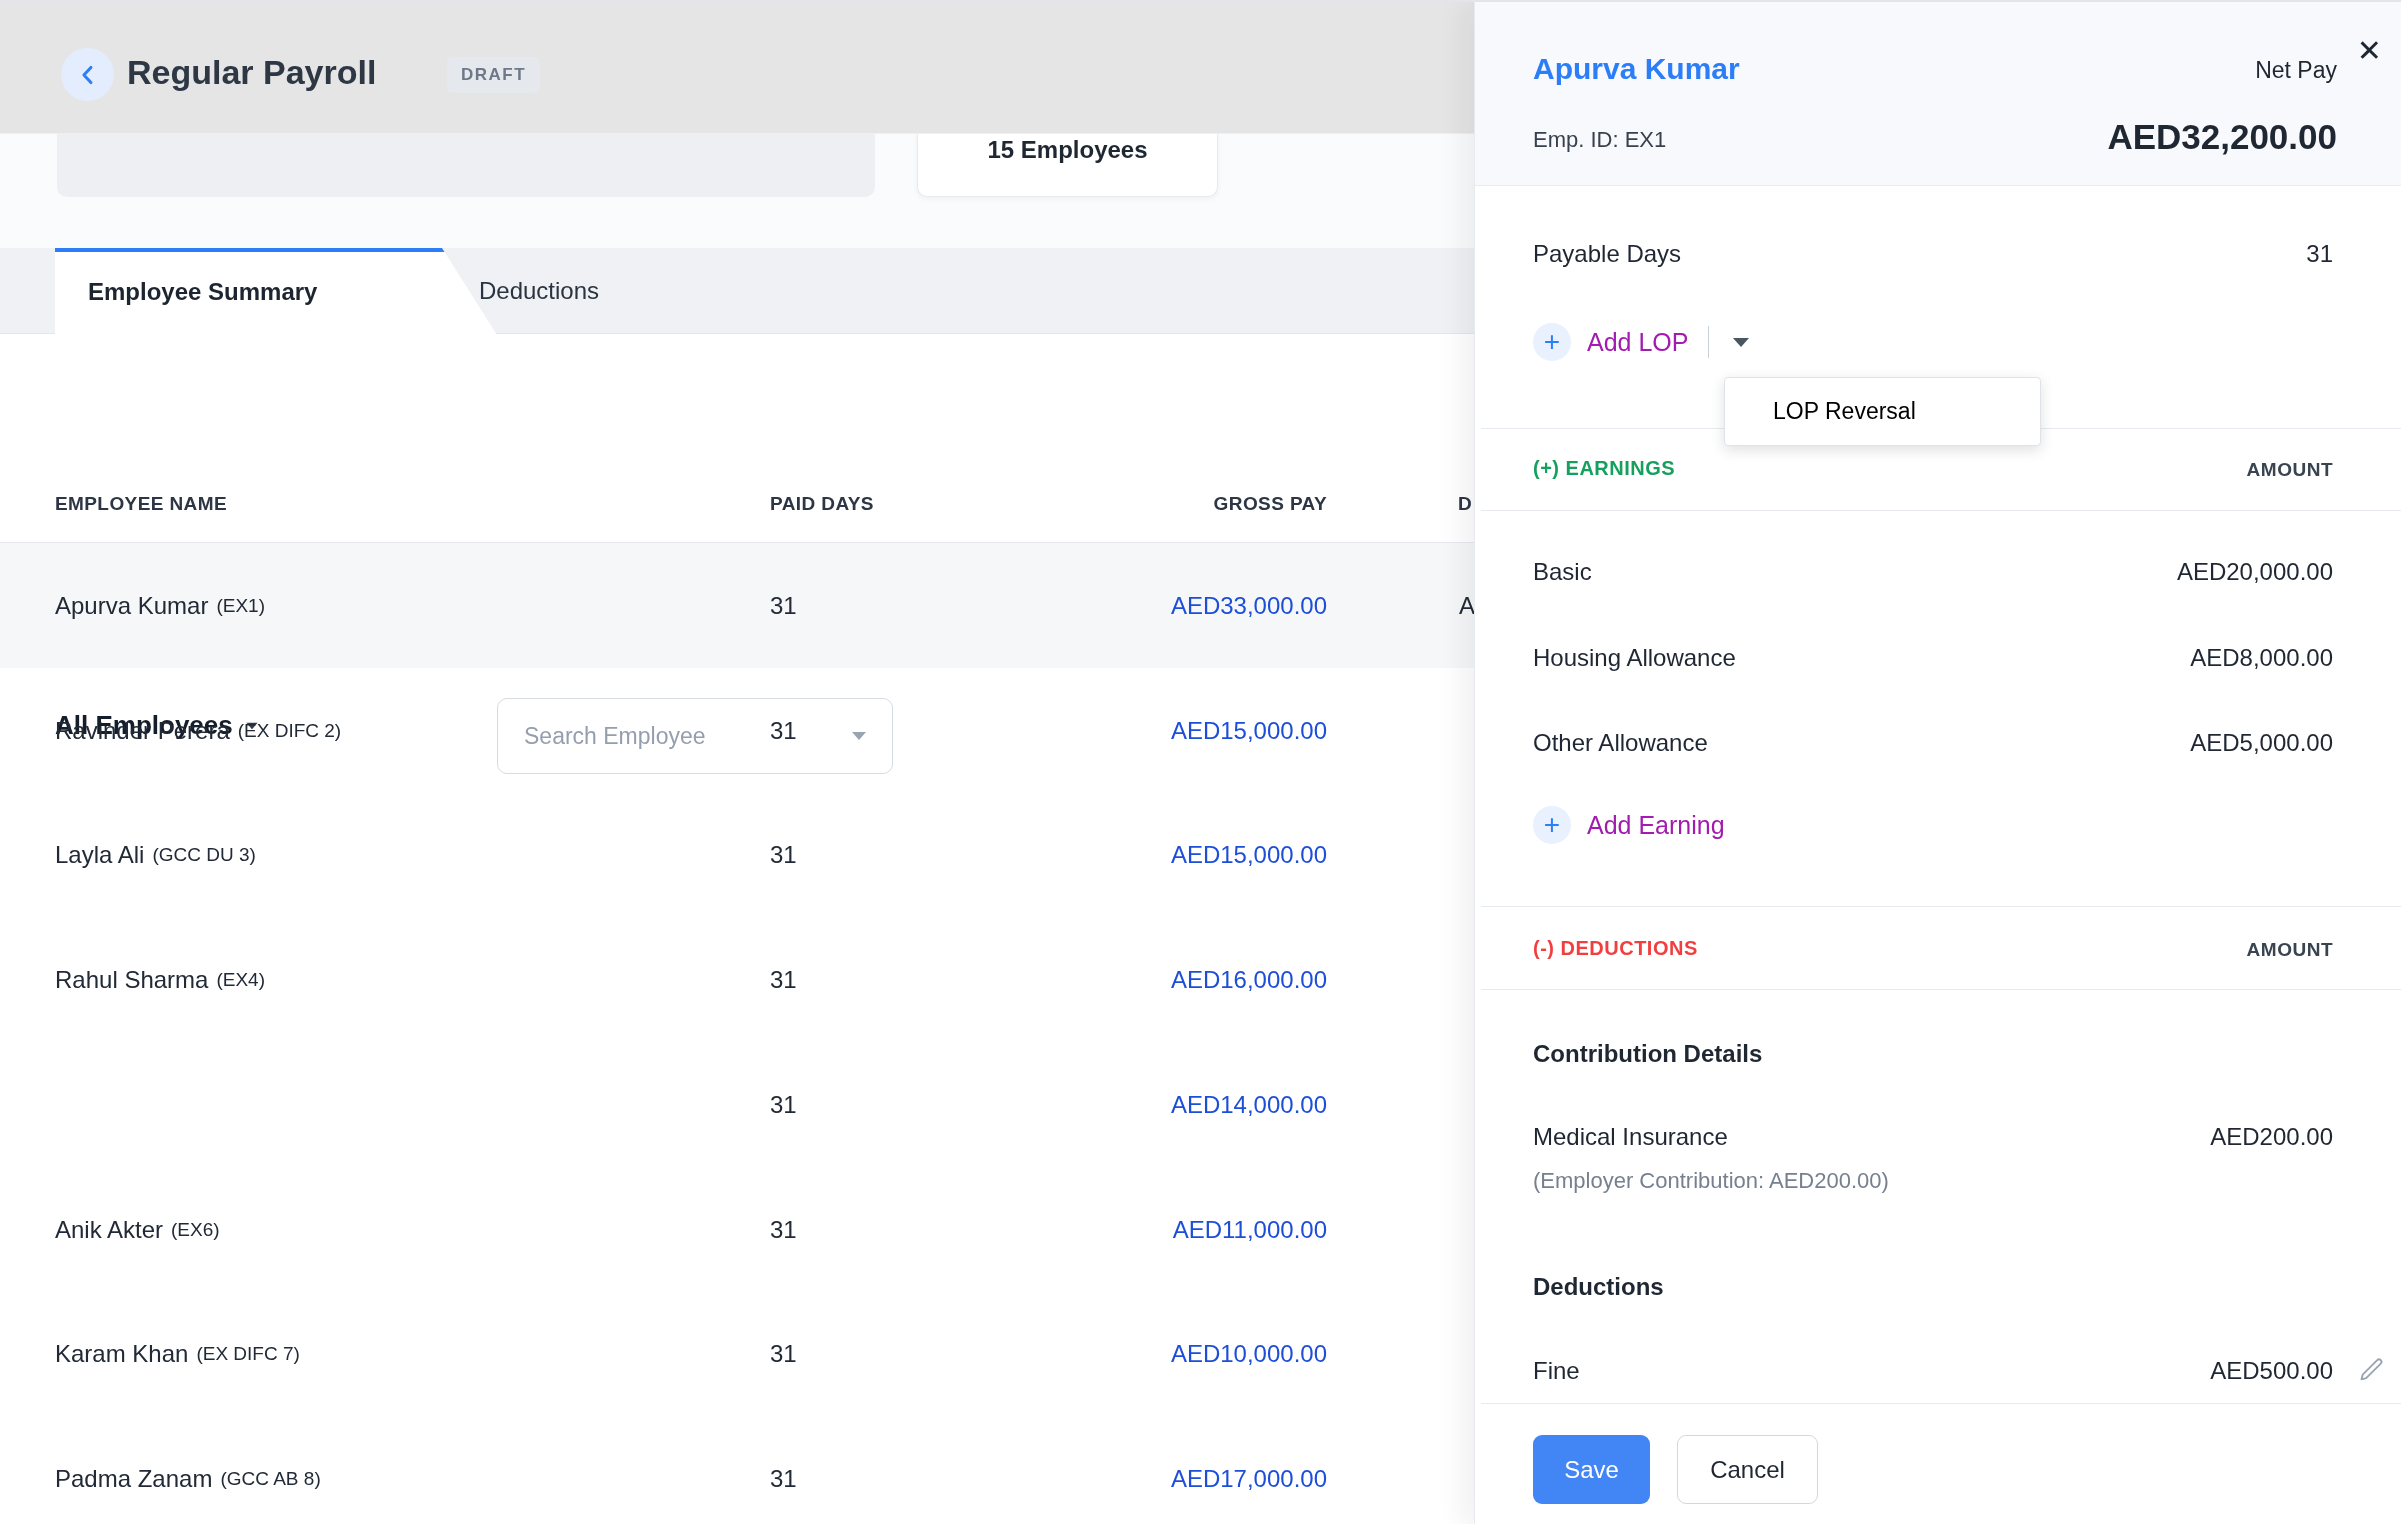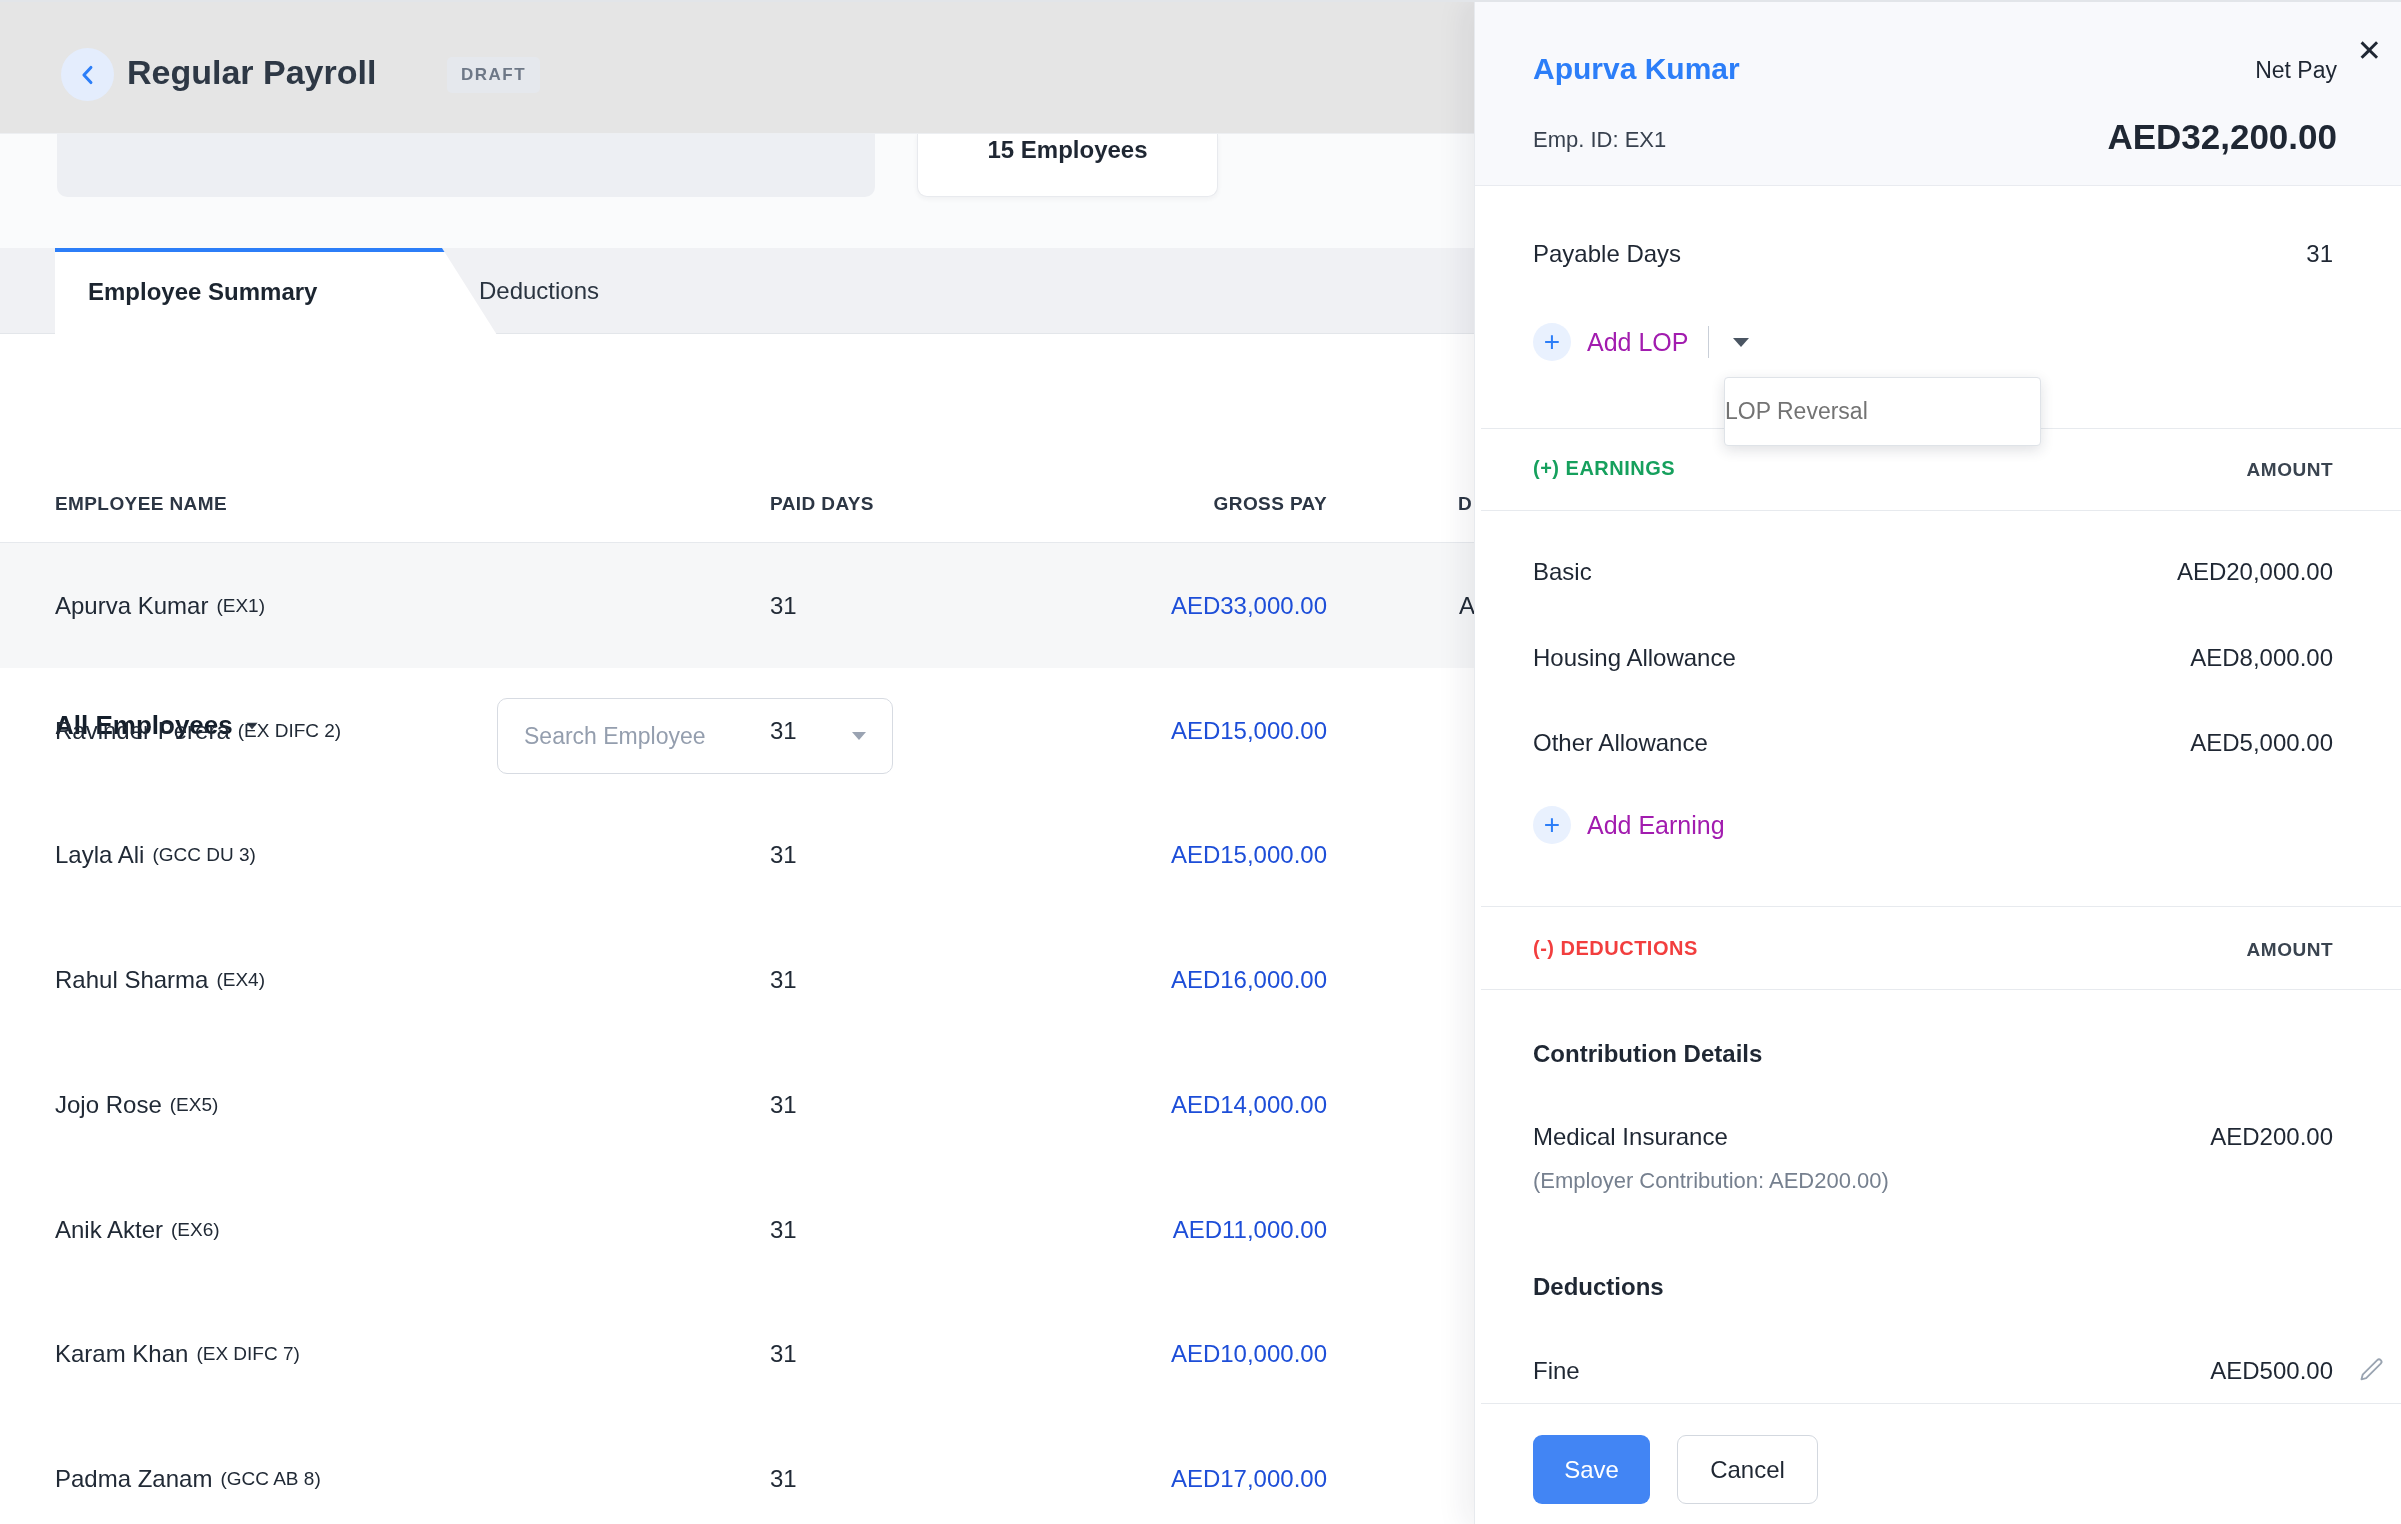--- a/index.html
+++ b/index.html
@@ -54,21 +54,21 @@
   .p-row-label{ position:absolute; left:58px; font-size:24px; color:#1f2733;}
   .p-row-amount{ position:absolute; right:69px; font-size:24px; color:#1f2733; text-align:right;}
   .p-subhead{ position:absolute; left:58px; font-size:24px; font-weight:700; color:#1f2733;}
   .p-note{ position:absolute; left:58px; font-size:22px; color:#76808f;}
   .pdiv{ position:absolute; left:6px; right:0; height:1px; background:#e7eaee;}
   .add-link{ position:absolute; left:58px; display:flex; align-items:center; gap:16px; cursor:pointer;}
   .plus-circle{ width:38px; height:38px; border-radius:50%; background:#e9f1fe; color:#2c7ef8; font-size:28px; display:flex; align-items:center; justify-content:center; line-height:1;}
   .add-label{ font-size:25px; color:#a21caf;}
   .vsep{ width:1px; height:32px; background:#c9cfd8; margin-left:4px;}
   .lop-caret{ width:0;height:0; border-left:8px solid transparent; border-right:8px solid transparent; border-top:9px solid #4a5562; margin-left:8px; cursor:pointer;}
-  .lop-menu{ position:absolute; left:249px; top:375px; width:317px; height:69px; background:#fff; border:1px solid #dfe3e8; border-radius:4px; box-shadow:0 4px 14px rgba(25,35,55,.14); display:flex; align-items:center; font-size:23px; color:#737373; z-index:20; cursor:pointer;}
+  .lop-menu{ position:absolute; left:249px; top:375px; width:317px; height:69px; background:#fff; border:1px solid #dfe3e8; border-radius:4px; box-shadow:0 4px 14px rgba(25,35,55,.14); display:flex; align-items:center; padding-left:48px; font-size:23px; color:#000000; z-index:20; cursor:pointer;}
   .sec-head-green{ position:absolute; left:58px; font-size:20px; font-weight:700; letter-spacing:0.5px; color:#16a05d;}
   .sec-head-red{ position:absolute; left:58px; font-size:20px; font-weight:700; letter-spacing:0.5px; color:#f23e3e;}
   .sec-amount{ position:absolute; right:69px; font-size:19px; font-weight:700; letter-spacing:0.5px; color:#3a4450;text-align:right;}
   .edit-pencil{ position:absolute; right:16px; top:1354px; cursor:pointer;}
   .p-footer .btn-save{ position:absolute; left:58px; top:1433px; width:117px; height:69px; background:#4285f4; color:#fff; font-size:24px; border:none; border-radius:9px; cursor:pointer; font-family:inherit;}
   .p-footer .btn-cancel{ position:absolute; left:202px; top:1433px; width:141px; height:69px; background:#fff; color:#1f2733; font-size:24px; border:1px solid #d3d8df; border-radius:9px; cursor:pointer; font-family:inherit;}
 </style>
 </head>
 <body>
 
@@ -147,24 +147,20 @@
       </div>
       <div class="trow">
         <div class="cell-name">
             <span>Rahul Sharma</span>
             <span class="eid">(EX4)</span>
           </div>
         <div class="cell-days">31</div>
         <div class="cell-gross">AED16,000.00</div>
       </div>
       <div class="trow">
-        <div class="cell-name">
-            <span>Jojo Rose</span>
-            <span class="eid">(EX5)</span>
-          </div>
         <div class="cell-days">31</div>
         <div class="cell-gross">AED14,000.00</div>
       </div>
       <div class="trow">
         <div class="cell-name">
             <span>Anik Akter</span>
             <span class="eid">(EX6)</span>
           </div>
         <div class="cell-days">31</div>
         <div class="cell-gross">AED11,000.00</div>

